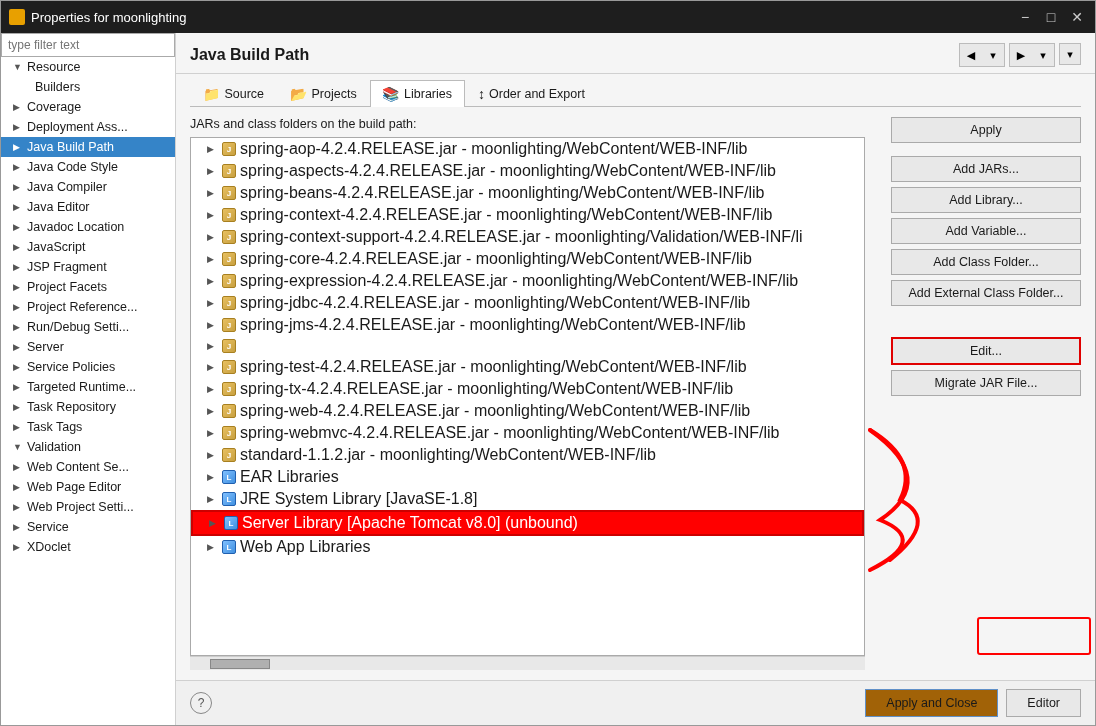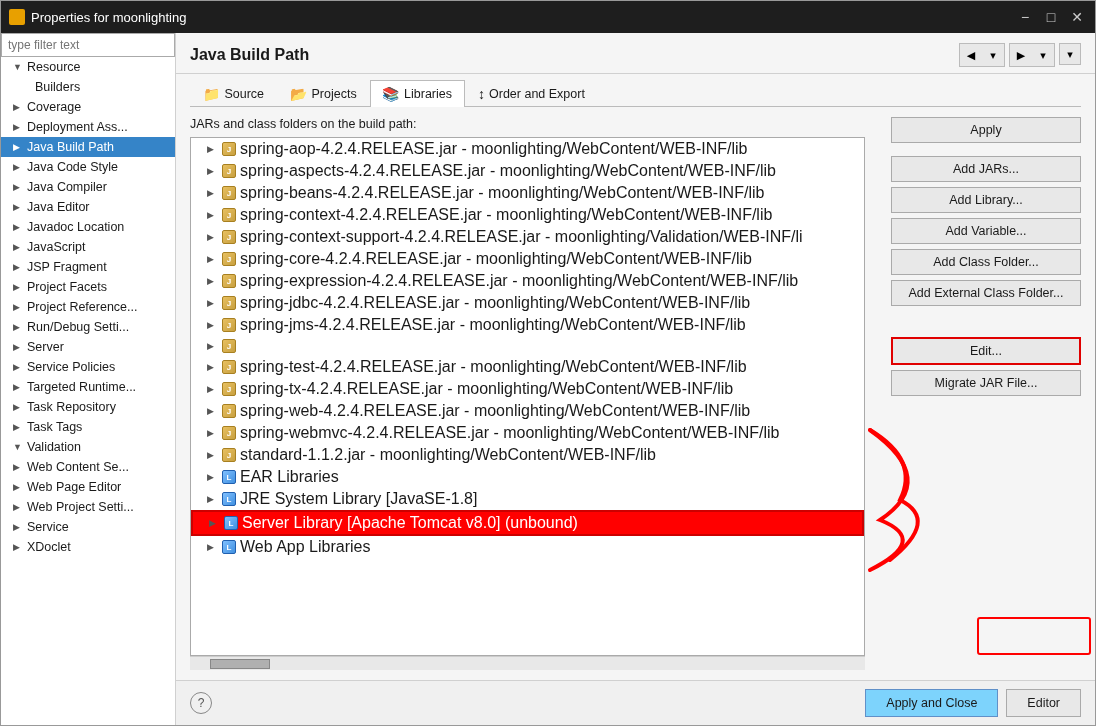--- a/index.html
+++ b/index.html
@@ -53,21 +53,21 @@
     .lib-icon { background: linear-gradient(135deg, #80c0ff, #4090e0); border: 1px solid #2060b0; border-radius: 2px; width: 14px; height: 14px; font-size: 8px; display: flex; align-items: center; justify-content: center; color: #fff; font-weight: bold; }
     .tree-item-text { font-size: 16px; }
     .tree-scrollbar-h { height: 14px; background: #e8e8e8; border-top: 1px solid #ccc; display: flex; align-items: center; }
     .tree-scrollbar-thumb { height: 10px; width: 60px; background: #b0b0b0; border: 1px solid #888; margin-left: 20px; cursor: pointer; }
 
     .buttons-panel { width: 200px; display: flex; flex-direction: column; gap: 5px; padding-left: 10px; }
     .action-btn { width: 100%; padding: 5px 4px; background: #e8e8e8; border: 1px solid #aaa; cursor: pointer; font-size: 12.5px; text-align: center; color: #1a1a1a; }
     .action-btn.focused { border: 2px solid #e00000; background: #e8e8e8; }
     .action-btn-spacer { height: 8px; }
     .bottom-btn { padding: 6px 20px; background: #e8e8e8; border: 1px solid #aaa; cursor: pointer; font-size: 12.5px; color: #1a1a1a; }
-    .bottom-btn.primary { background: #7dd3fc; border-color: #6090c8; }
+    .bottom-btn.primary { background: #a16207; border-color: #6090c8; }
 
     .footer { padding: 8px 14px; display: flex; align-items: center; justify-content: space-between; border-top: 1px solid #d0d0d0; background: #f0f0f0; }
     .footer-help { width: 22px; height: 22px; border-radius: 50%; border: 1px solid #888; display: flex; align-items: center; justify-content: center; cursor: pointer; font-size: 12px; color: #555; }
     .footer-right { display: flex; gap: 8px; }
 
     ::-webkit-scrollbar { width: 8px; height: 8px; }
     ::-webkit-scrollbar-track { background: #f0f0f0; }
     ::-webkit-scrollbar-thumb { background: #b0b0b0; border: 1px solid #999; }
   </style>
 </head>

